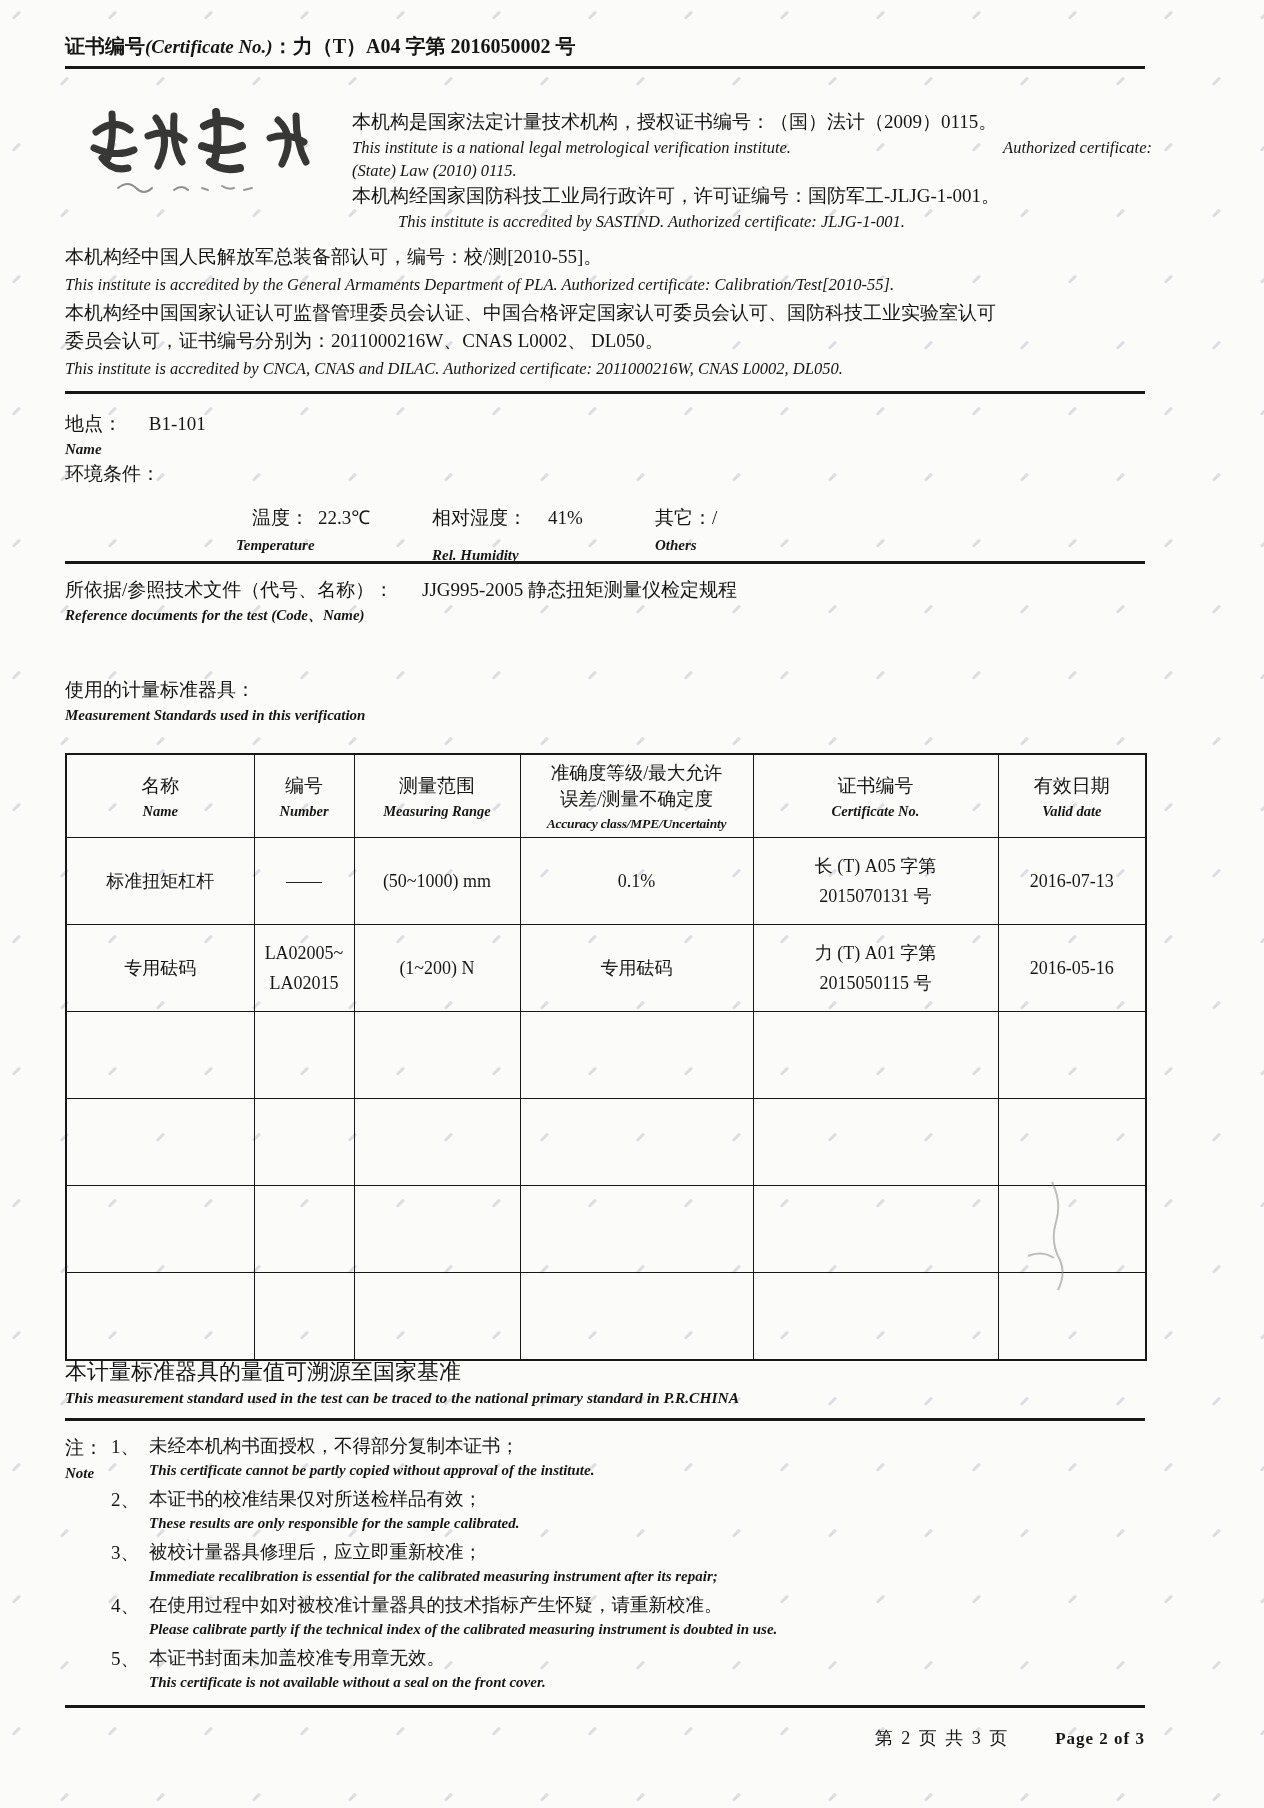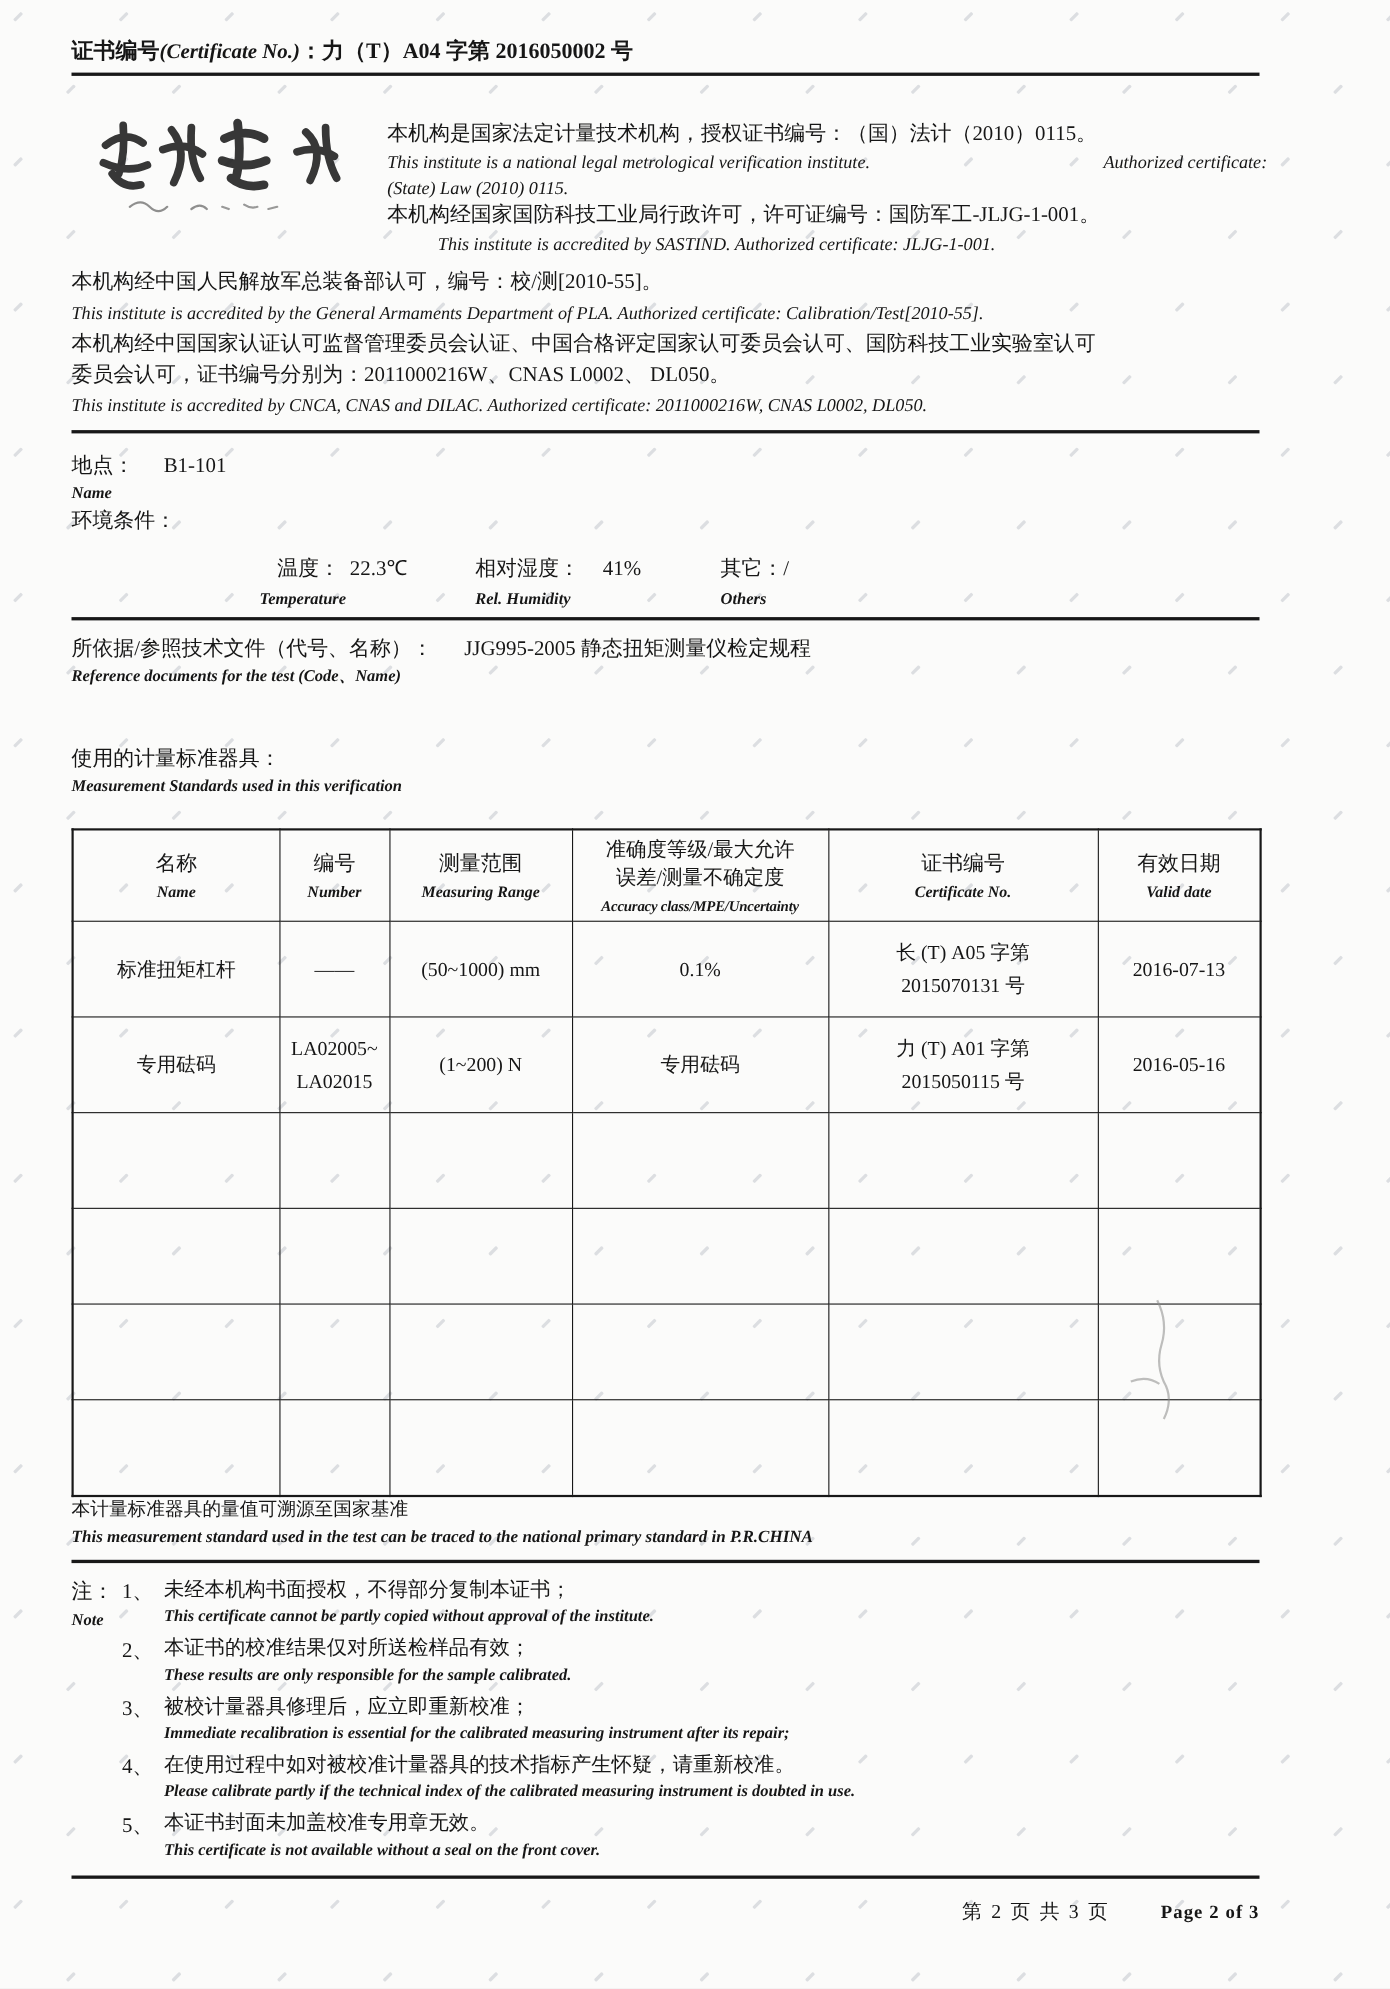--- a/index.html
+++ b/index.html
@@ -447,21 +447,21 @@
           <path d="M74 22 q16 20 2 48 M66 40 q20 -8 36 4 M92 20 q-2 30 8 46" stroke-width="7"></path>
           <path d="M134 16 q4 30 -2 52 M122 30 q20 -10 36 0 M120 50 q22 8 40 0 M128 66 q12 10 30 6" stroke-width="8"></path>
           <path d="M196 24 q18 16 4 44 M188 42 q18 -6 34 4 M214 20 q0 28 10 46" stroke-width="7"></path>
           <path d="M36 92 q10 -8 18 0 q8 8 16 0 M92 94 q8 -6 14 0" stroke-width="2" opacity="0.55"></path>
           <path d="M120 92 l6 2 M140 90 q6 4 12 2 M162 94 l8 -2" stroke-width="2" opacity="0.5"></path>
         </g>
       </svg>
     </div>
 
     <div class="abs intro">
-      <div class="zh">本机构是国家法定计量技术机构，授权证书编号：（国）法计（2010）0115。</div>
+      <div class="zh">本机构是国家法定计量技术机构，授权证书编号：（国）法计（2009）0115。</div>
       <div class="en-i sp">
         <span>This institute is a national legal metrological verification institute.</span>
         <span>Authorized certificate:</span>
       </div>
       <div class="en-i">(State) Law (2010) 0115.</div>
       <div class="zh">本机构经国家国防科技工业局行政许可，许可证编号：国防军工-JLJG-1-001。</div>
       <div class="en-i" style="margin-left:46px;">This institute is accredited by SASTIND. Authorized certificate: JLJG-1-001.</div>
     </div>
 
     <div class="abs paras">
@@ -482,21 +482,21 @@
       <div class="en-bi">Name</div>
       <div class="zh">环境条件：</div>
     </div>
 
     <div class="abs envrow" style="left:0;top:504px;width:1264px;height:60px;">
       <span class="zh" style="left:252px;top:0;">温度：</span>
       <span class="zh" style="left:318px;top:0;">22.3℃</span>
       <span class="en-bi" style="left:236px;top:30px;">Temperature</span>
       <span class="zh" style="left:432px;top:0;">相对湿度：</span>
       <span class="zh" style="left:548px;top:0;">41%</span>
-      <span class="en-bi" style="left:432px;top:30px;">Rel. Humidity</span>
+      <span class="en-bi" style="left:432px;top:40px;">Rel. Humidity</span>
       <span class="zh" style="left:655px;top:0;">其它：</span>
       <span class="zh" style="left:712px;top:0;">/</span>
       <span class="en-bi" style="left:655px;top:30px;">Others</span>
     </div>
 
     <div class="rule" style="top:561px;height:2.5px;"></div>
 
     <div class="abs" style="left:65px;top:576px;width:1080px;">
       <div class="zh">
         <span>所依据/参照技术文件（代号、名称）：</span>
@@ -603,21 +603,21 @@
         </tbody>
     </table>
 
     <div class="abs" style="left:1022px;top:1178px;width:60px;height:120px;">
       <svg width="60" height="120" viewBox="0 0 60 120">
         <path d="M30 4 q10 20 4 40 q-6 20 4 38 q6 14 -2 30 M6 78 q14 -6 26 2" fill="none" stroke="#8a8a88" stroke-width="2" opacity="0.55"></path>
       </svg>
     </div>
 
     <div class="abs" style="left:65px;top:1358px;width:1080px;">
-      <div class="zh" style="font-size:17px;">本计量标准器具的量值可溯源至国家基准</div>
+      <div class="zh" style="font-size:22px;">本计量标准器具的量值可溯源至国家基准</div>
       <div class="en-bi" style="font-size:15.5px;line-height:24px;">This measurement standard used in the test can be traced to the national primary standard in P.R.CHINA</div>
     </div>
 
     <div class="rule" style="top:1418px;height:3px;"></div>
 
     <div class="abs" style="left:65px;top:1434px;width:1086px;">
       <div class="abs" style="left:0;top:0;">
         <div class="zh">注：</div>
         <div class="en-bi">Note</div>
       </div>

